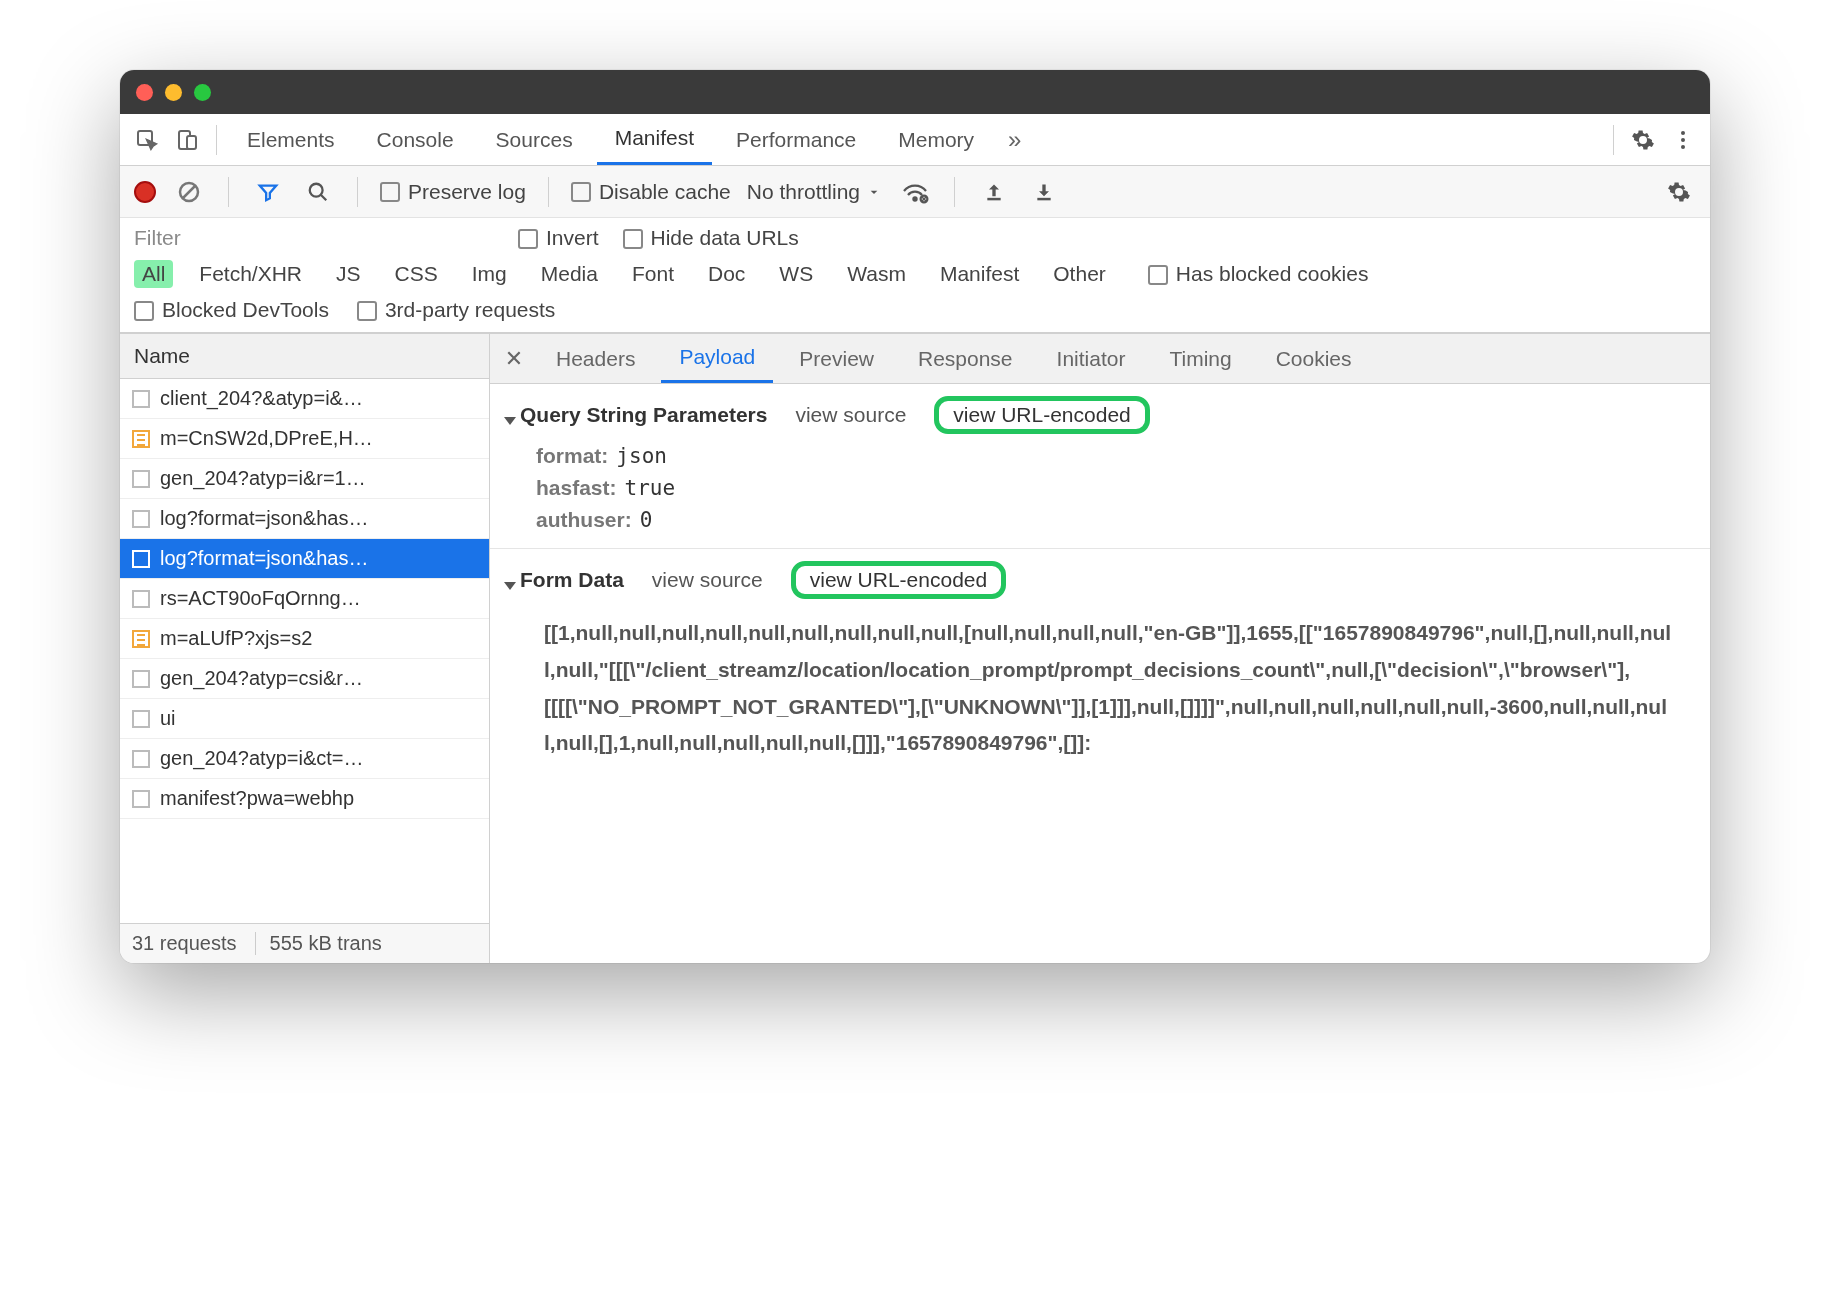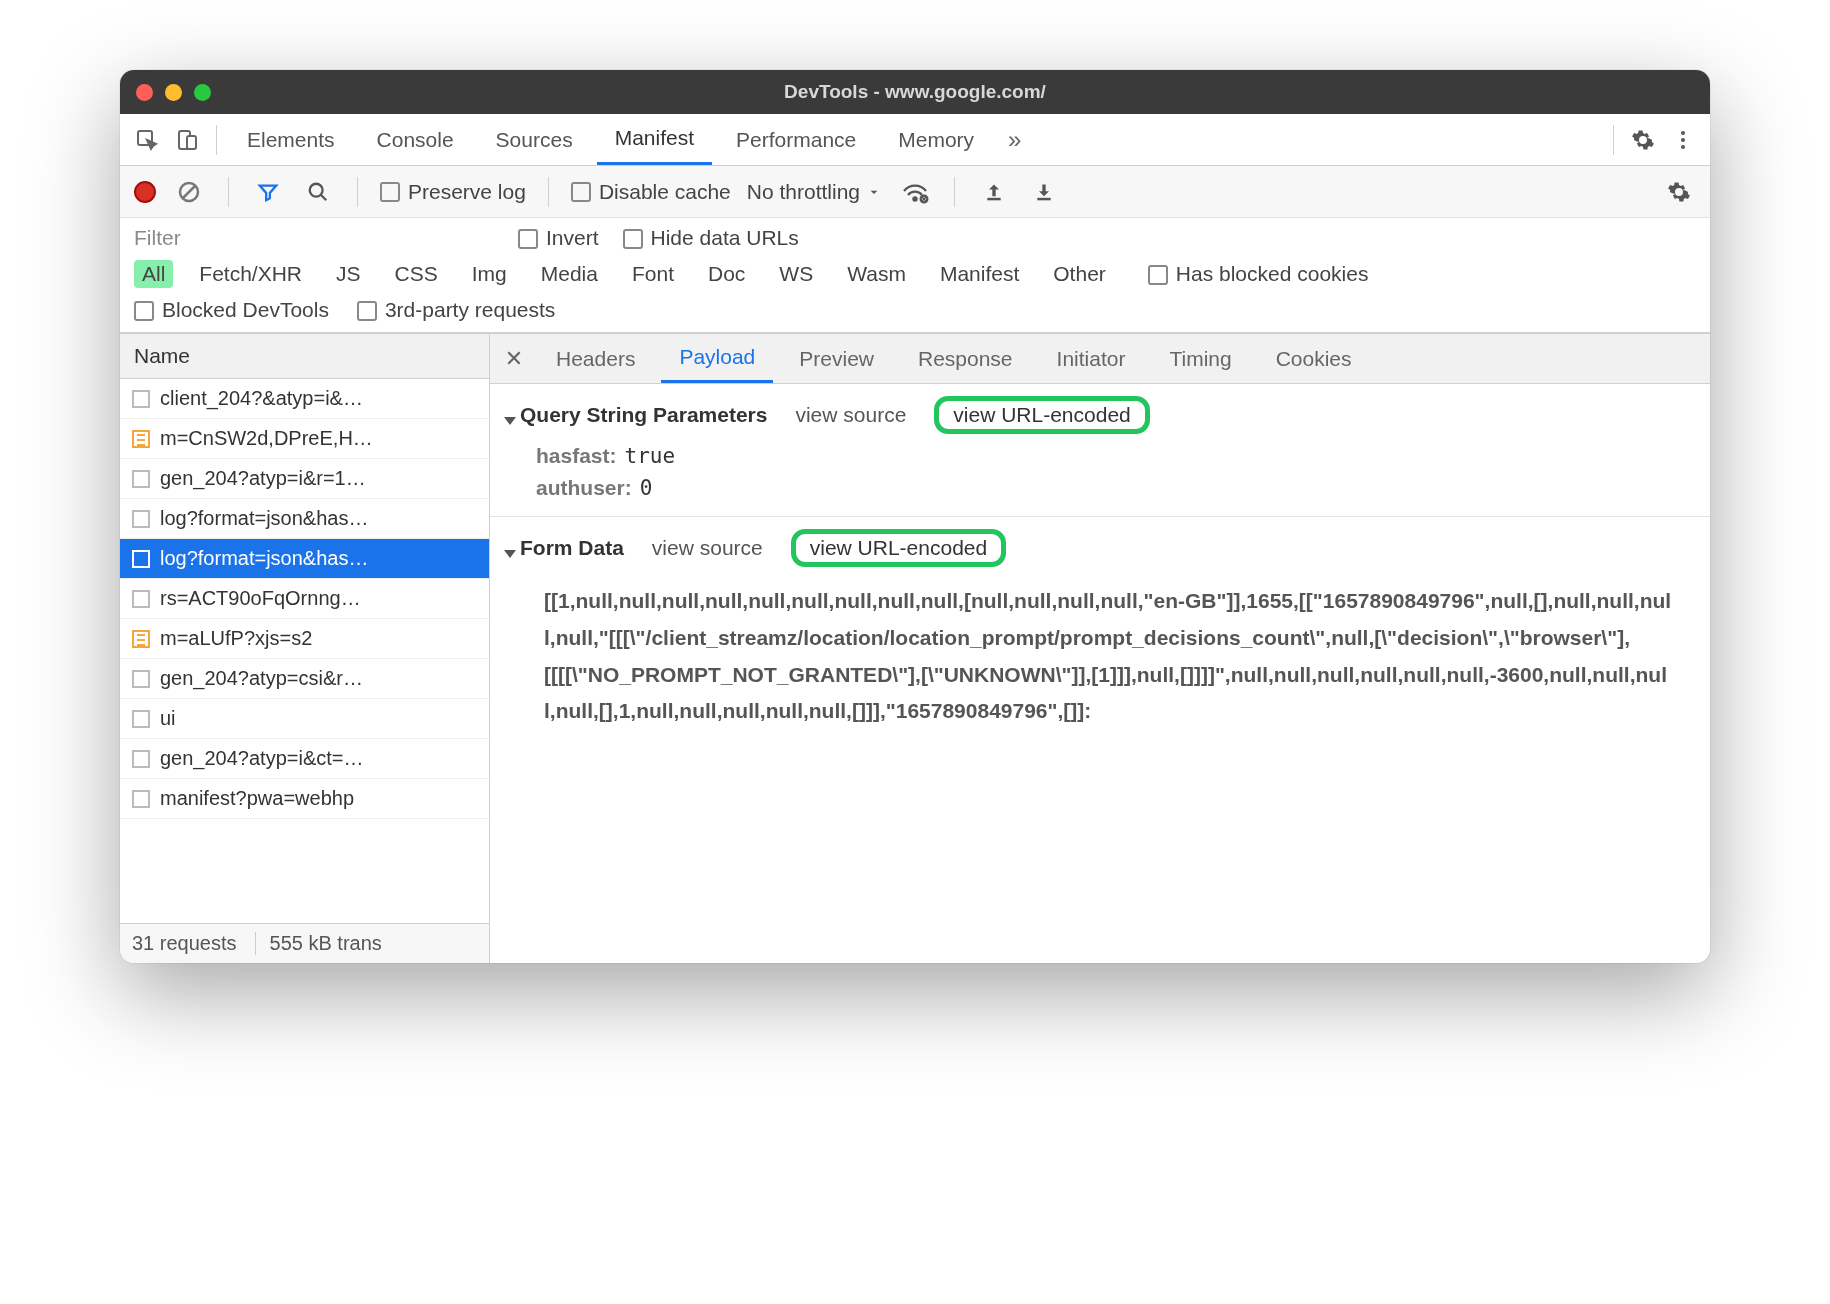--- a/index.html
+++ b/index.html
@@ -201,21 +201,20 @@
 <body>
 
 <div class="window">
 
   <div class="titlebar">
     <div class="traffic">
       <div class="tl red"></div>
       <div class="tl yellow"></div>
       <div class="tl green"></div>
     </div>
-    <div class="title-text">DevTools - www.google.com/</div>
   </div>
 
   <div class="main-tabs">
     <div class="icon-btn">
       <svg width="24" height="24" viewBox="0 0 24 24" fill="none" stroke="#666" stroke-width="2">
         <rect x="3" y="3" width="14" height="14" rx="2"></rect>
           <path d="M12 12 l9 4 -3 2 -2 3 -4 -9z" fill="#666"></path>
       </svg>
     </div>
     <div class="icon-btn">
@@ -425,20 +424,24 @@
         <div class="section">
           <div class="sec-head">
             <span class="sec-title">
                 <span class="tri"></span>
                 <span>Query String Parameters</span>
               </span>
             <span class="link">view source</span>
             <span class="callout">view URL-encoded</span>
           </div>
           <div class="kv" id="qsp-kv">
+              <div class="kv-row">
+                <span class="k">format:</span>
+                <span class="v">json</span>
+              </div>
               <div class="kv-row">
                 <span class="k">hasfast:</span>
                 <span class="v">true</span>
               </div>
               <div class="kv-row">
                 <span class="k">authuser:</span>
                 <span class="v">0</span>
               </div>
             </div>
         </div>

